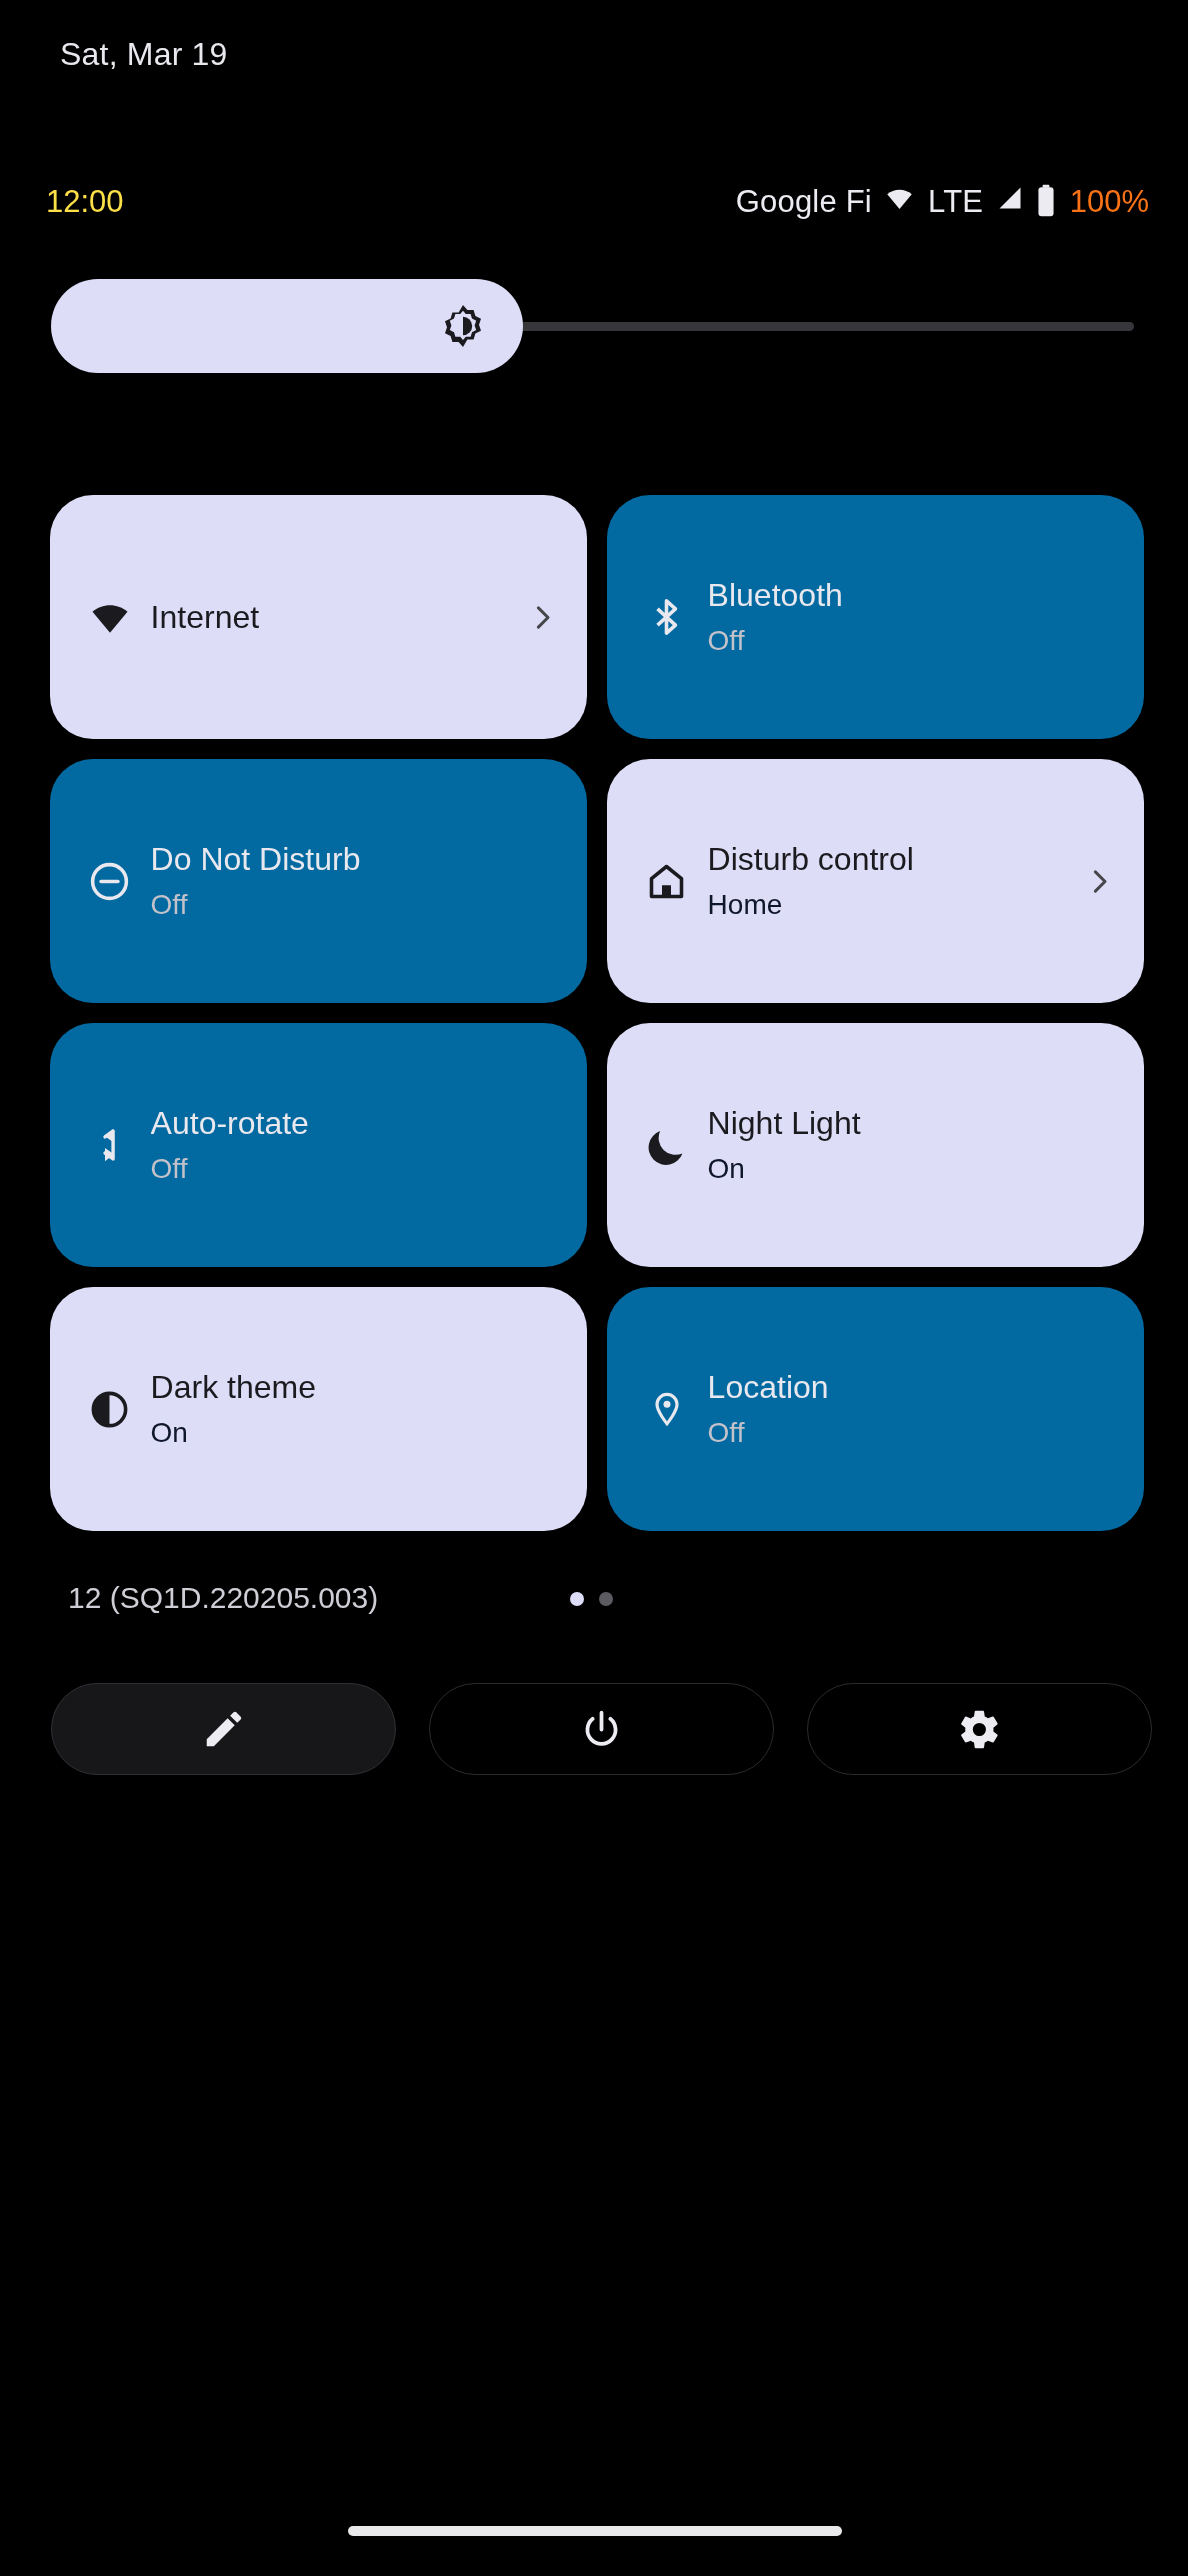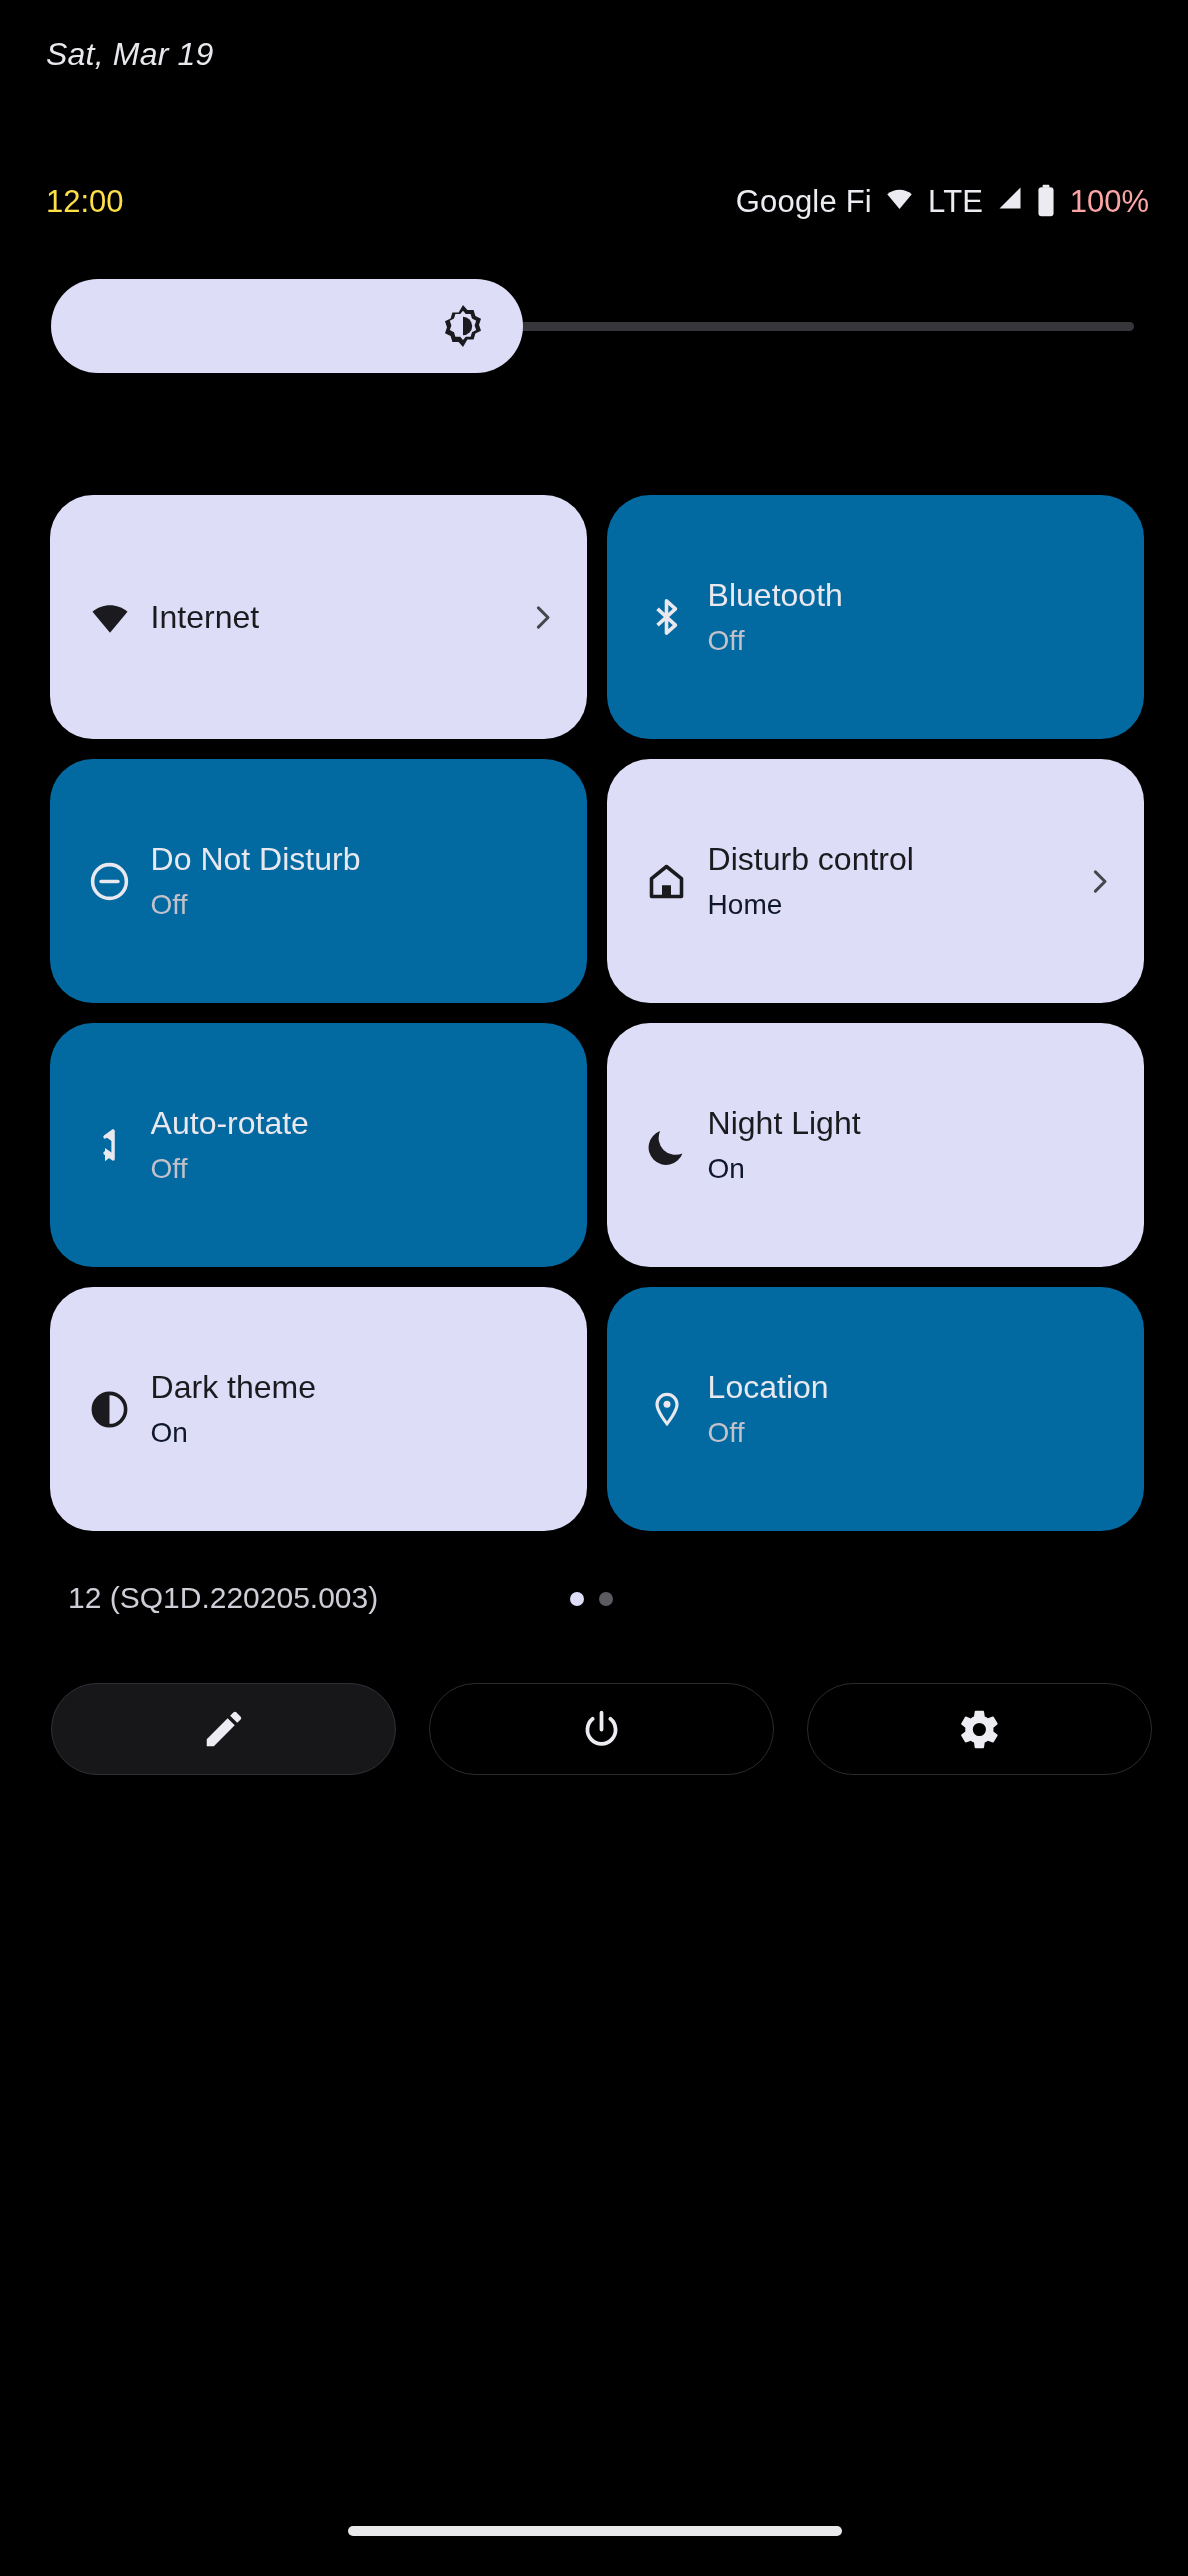--- a/index.html
+++ b/index.html
@@ -5,34 +5,34 @@
   * { margin:0; padding:0; box-sizing:border-box; }
   html, body {
     width:1189px; height:2576px;
     background:#000000;
     font-family:"Liberation Sans", sans-serif;
     overflow:hidden;
   }
   .screen { position:relative; width:1189px; height:2576px; background:#000; }
 
   
-  .date-row { position:absolute; left:46px; top:36px;font-style:italic; }
+  .date-row { position:absolute; left:60px; top:36px; }
   .date-text { font-size:32px; color:#E9E8EE; letter-spacing:0.2px; }
 
   
   .status-bar {
     position:absolute; left:0; top:175px; width:1189px; height:53px;
     display:flex; align-items:center;
   }
   .status-clock { position:absolute; left:46px; font-size:31px; color:#fde047; }
   .status-right {
     position:absolute; right:40px; display:flex; align-items:flex-start; gap:11.6px;
   }
   .carrier { font-size:31px; color:#ECEBF1; letter-spacing:0.2px; }
-  .battery-pct { font-size:31px; color:#fca5a5; margin-left:1.7px; }
+  .battery-pct { font-size:31px; color:#f97316; margin-left:1.7px; }
   .ico { display:inline-block; line-height:0; }
 
   
   .brightness {
     position:absolute; left:51px; top:279px; width:1087px; height:94px;
   }
   .bt-track {
     position:absolute; left:462px; top:43px; width:621px; height:9px;
     background:#37363B; border-radius:5px;
   }

